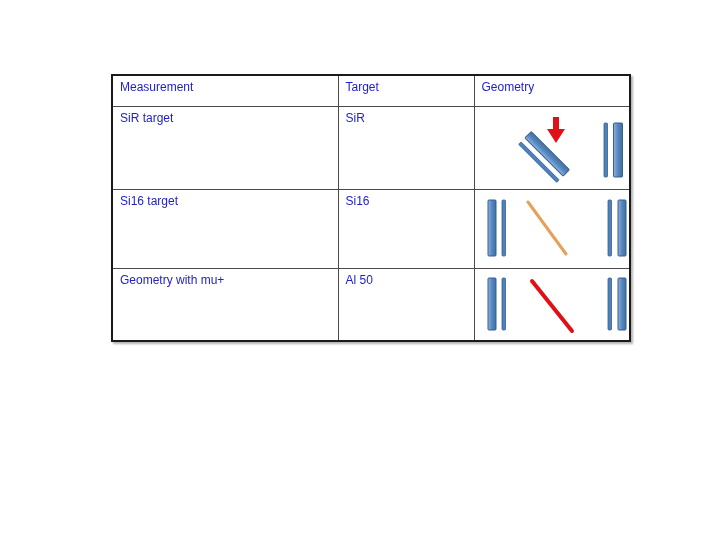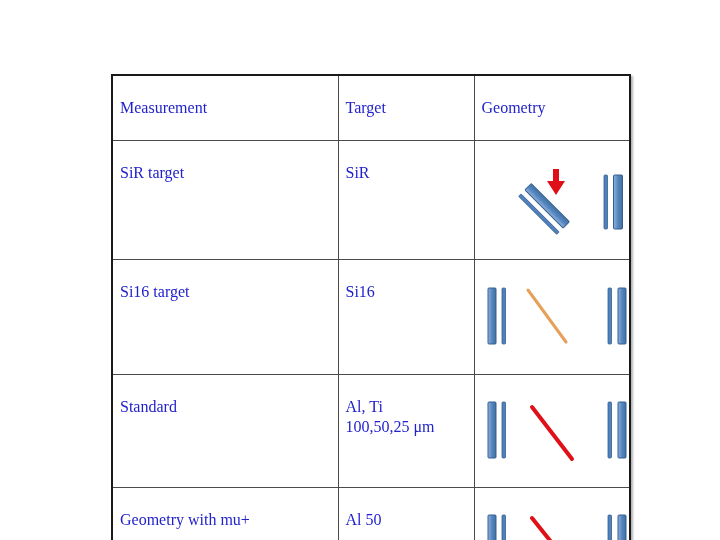--- a/index.html
+++ b/index.html
@@ -25,27 +25,26 @@
     border-collapse: collapse;
     table-layout: fixed;
     border: 2.5px solid var(--outer-border, #1a1a1a);
     box-shadow: 2px 2px 2px rgba(0,0,0,0.30);
     background: #ffffff;
   }
   table.meas-table td, table.meas-table th {
     border: 1px solid var(--grid-line, #4a4a4a);
     vertical-align: top;
     text-align: left;
-    padding: 22px 7px;
+    padding: 4px 7px;
     color: var(--text-blue, #2222cc);
-    font-size: 16px;
+    font-size: 12px;
     font-weight: 400;
     line-height: 1.25;
     overflow: hidden;
-    font-family: Liberation Serif, serif;
   }
   tr.hdr-row  { height: 31px; }
   tr.row-0    { height: 76px; }
   tr.row-1    { height: 72px; margin-left: 12px; }
   tr.row-2    { height: 70px; }
   tr.row-3    { height: 70px; }
   tr.row-4    { height: 65px; }
   td.geom-cell { padding: 1px 2px; }
   td.geom-cell svg { display: block; }
   .bar-thick-blue  { fill: url(#grad-bar-blue); stroke: var(--bar-blue-border, #365f91); stroke-width: 1; }
@@ -119,40 +118,20 @@
           </g>
           <line x1="46" y1="8" x2="84" y2="60" class="beam-orange"></line>
           <g>
             <rect x="126" y="6" width="3.5" height="56" rx="1" class="bar-thin-blue"></rect>
             <rect x="136" y="6" width="8" height="56" rx="1" class="bar-thick-blue"></rect>
           </g>
         </svg>
       </td>
     </tr>
 
-    <tr class="row-2">
-      <td>Standard</td>
-      <td>
-        <div>Al, Ti</div>
-        <div>100,50,25 μm</div>
-      </td>
-      <td class="geom-cell">
-        <svg width="150" height="68" viewBox="0 0 150 68">
-          <g>
-            <rect x="6" y="5" width="8" height="56" rx="1" class="bar-thick-blue"></rect>
-            <rect x="20" y="5" width="3.5" height="56" rx="1" class="bar-thin-blue"></rect>
-          </g>
-          <line x1="50" y1="10" x2="90" y2="62" class="beam-red"></line>
-          <g>
-            <rect x="126" y="5" width="3.5" height="56" rx="1" class="bar-thin-blue"></rect>
-            <rect x="136" y="5" width="8" height="56" rx="1" class="bar-thick-blue"></rect>
-          </g>
-        </svg>
-      </td>
-    </tr>
 
 
     <tr class="row-4">
       <td>Geometry with mu+</td>
       <td>
         <div>Al 50</div>
       </td>
       <td class="geom-cell">
         <svg width="150" height="63" viewBox="0 0 150 63">
           <g>

